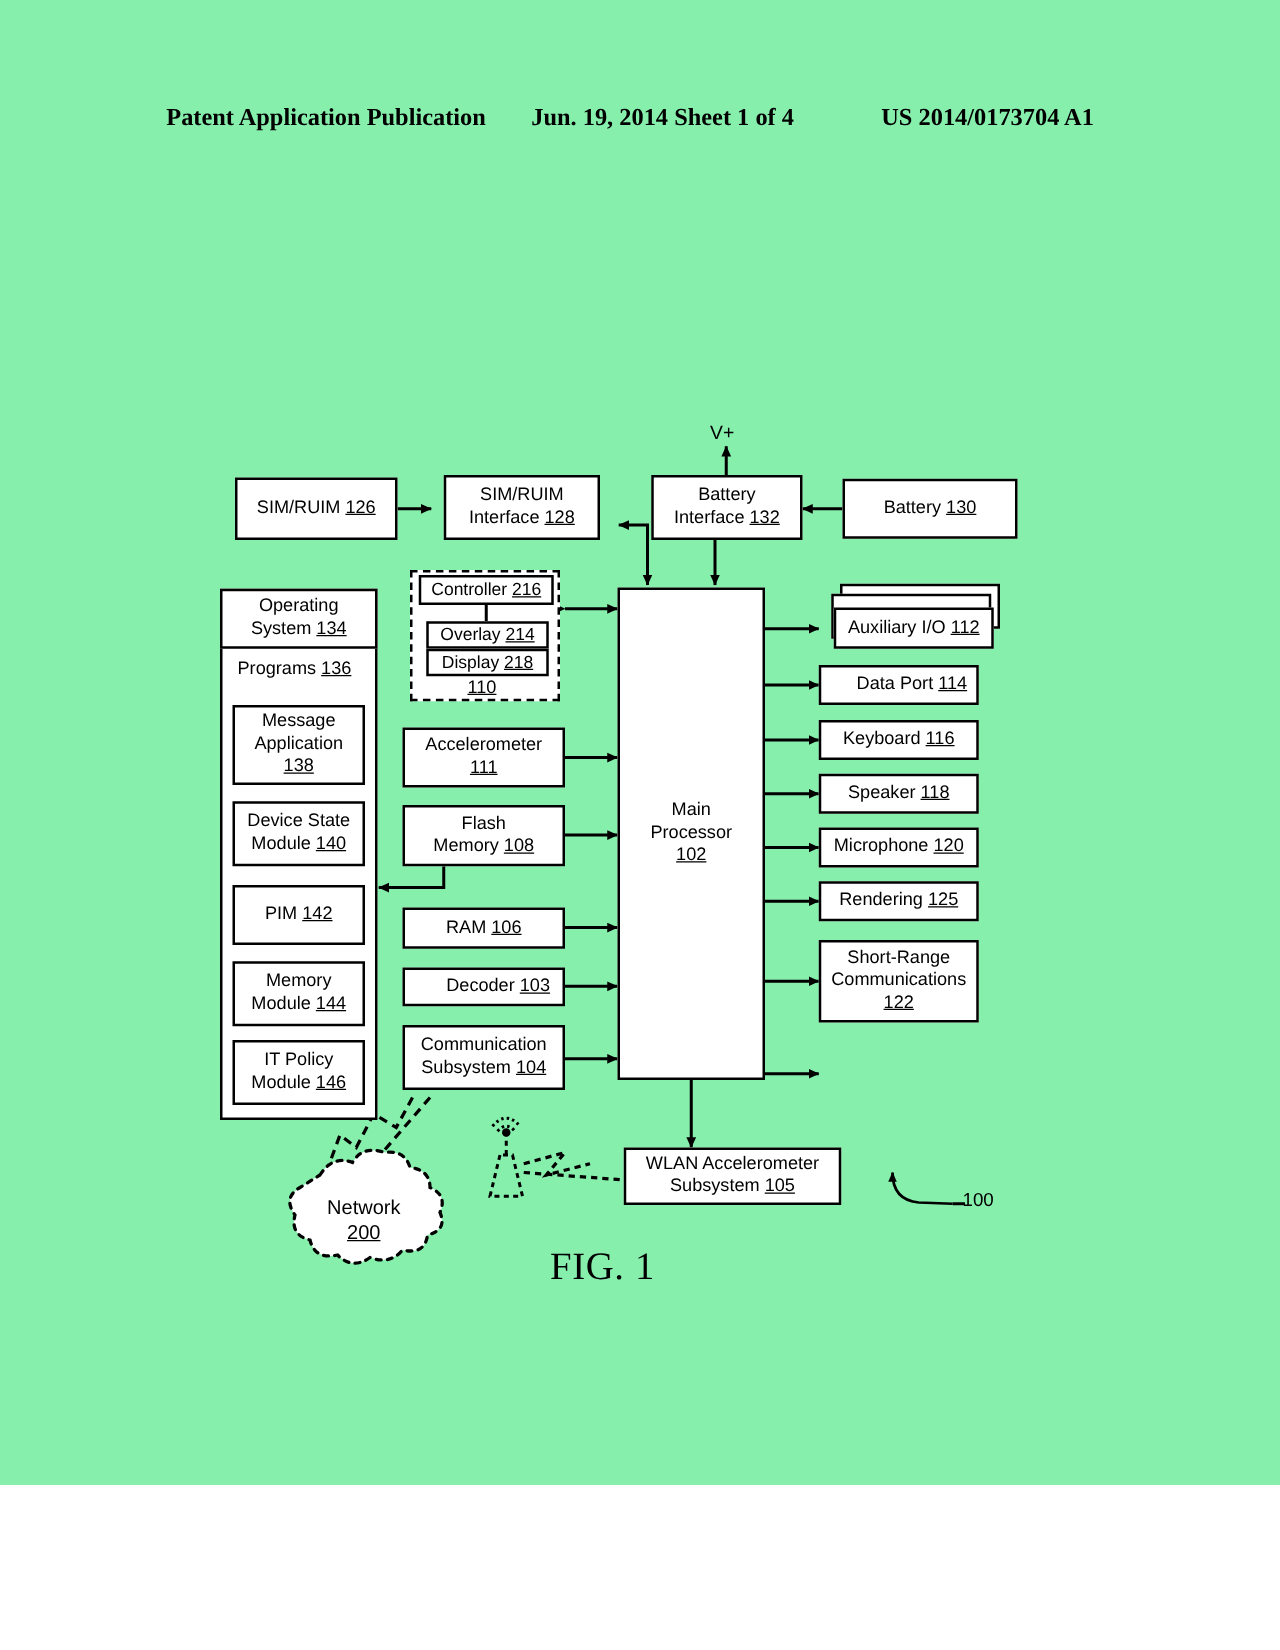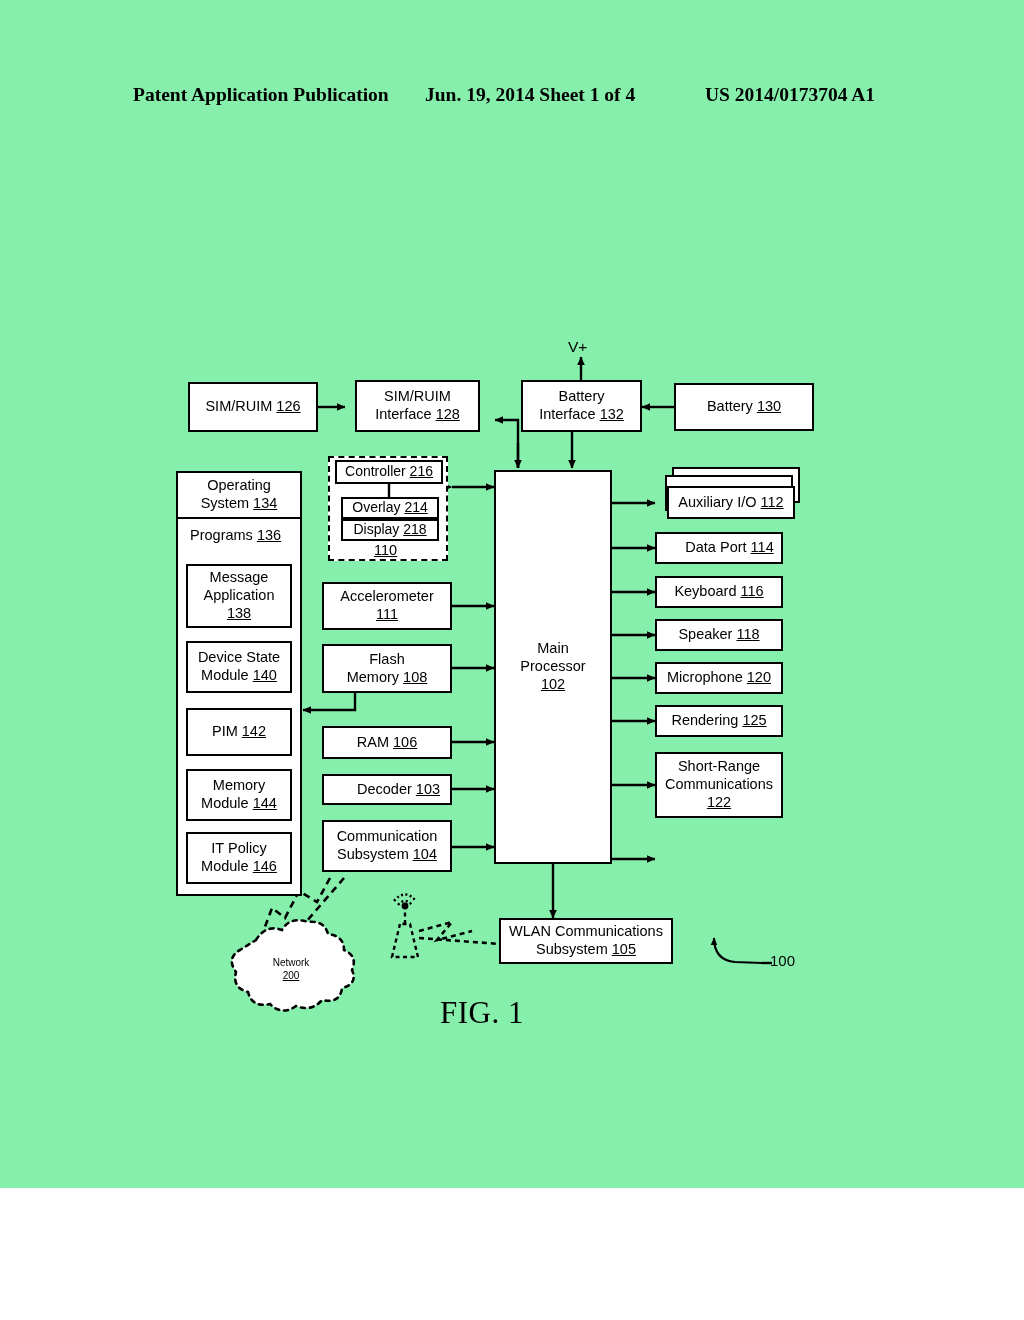--- a/index.html
+++ b/index.html
@@ -30,21 +30,21 @@
 
   
   svg.wires{position:absolute;left:0;top:0;width:1024px;height:1320px;z-index:2;overflow:visible;}
   svg.wiresTop{position:absolute;left:0;top:0;width:1024px;height:1320px;z-index:8;overflow:visible;
                pointer-events:none;}
 
   .figlabel{position:absolute;font-family:"Liberation Serif",serif;font-size:31px;left:440px;top:995px;
             letter-spacing:.5px;}
   .reflabel{position:absolute;font-size:15px;left:770px;top:952px;}
   .vplus{position:absolute;font-size:15.5px;left:568px;top:338px;}
-  .cloudtxt{position:absolute;text-align:center;font-size:10px;line-height:1.25;z-index:6;
+  .cloudtxt{position:absolute;text-align:center;font-size:16px;line-height:1.25;z-index:6;
             left:243px;top:957px;width:96px;}
 </style>
 </head>
 <body>
 
 <div class="page">
 
   <div class="hdr">
     <span class="h1">Patent Application Publication</span>
     <span class="h2">Jun. 19, 2014  Sheet 1 of 4</span>
@@ -279,21 +279,21 @@
   </div>
 
   <div class="bx" style="left:655px;top:752px;width:128px;height:66px;">
     <span><span>Short-Range</span><br>
       <span>Communications</span><br>
       <u>122</u></span>
   </div>
 
 
   <div class="bx" style="left:499px;top:918px;width:174px;height:46px;">
-    <span><span>WLAN Communications</span><br>
+    <span><span>WLAN Accelerometer</span><br>
       <span>Subsystem</span>
       <u>105</u></span>
   </div>
 
   <div class="cloudtxt">
     <span>Network</span><br>
     <u>200</u>
   </div>
 
   <div class="figlabel">FIG. 1</div>

